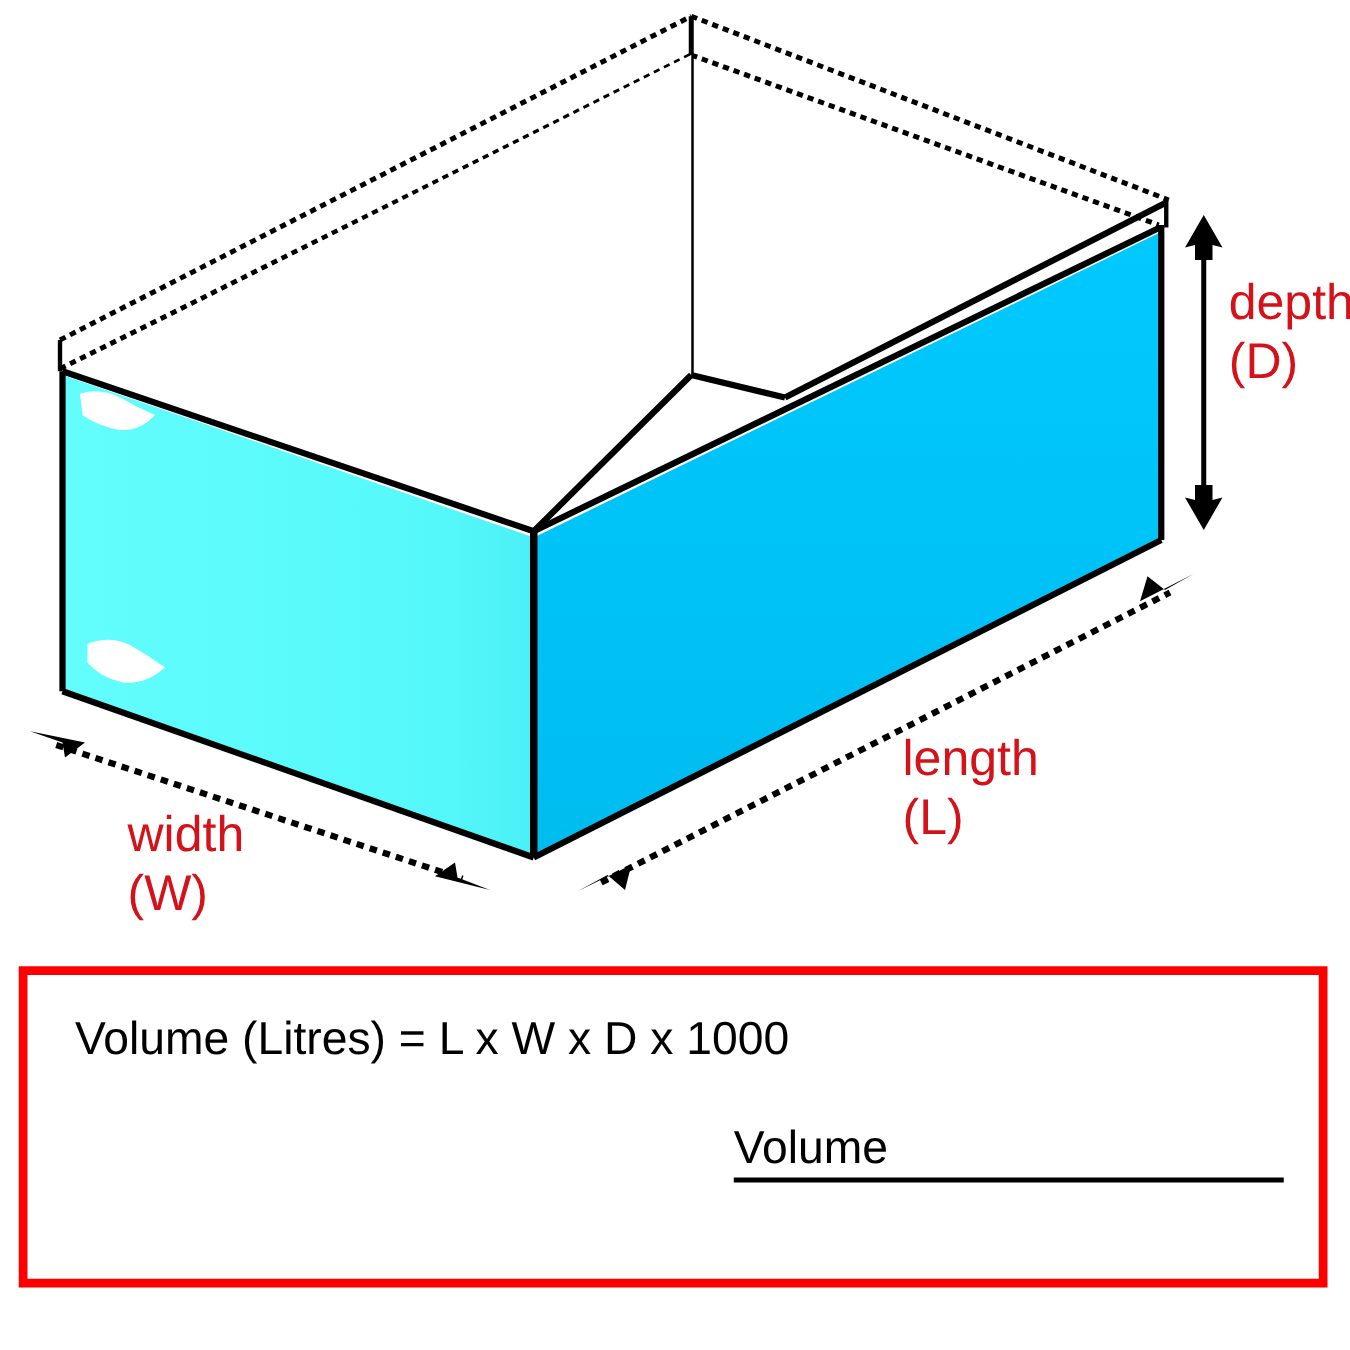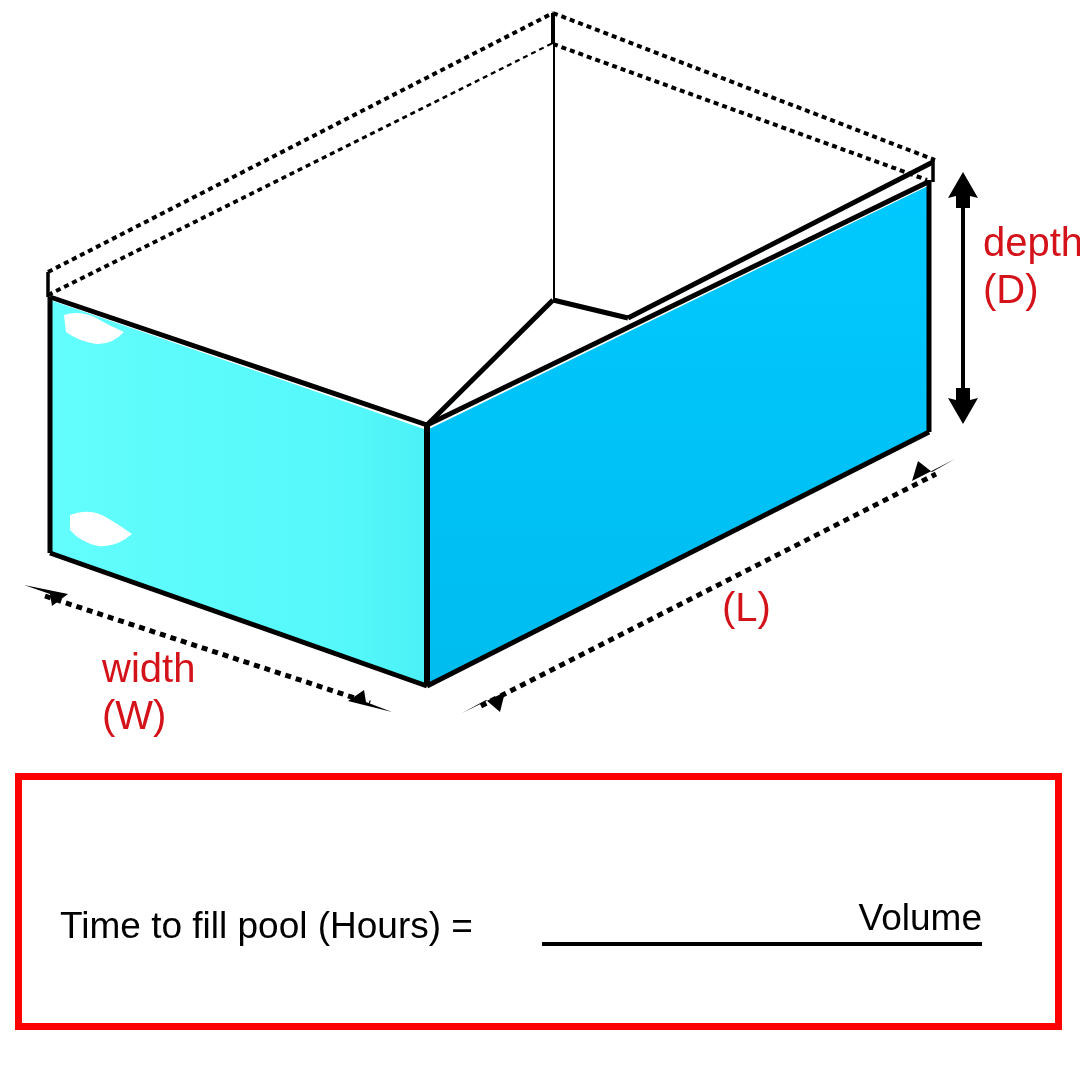--- a/index.html
+++ b/index.html
@@ -80,24 +80,24 @@
   #formula-volume {
     left: 38px;
     top: 30px;
   }
   #formula-time-label {
     left: 38px;
     top: 125px;
   }
   #fraction {
     position: absolute;
-    left: 520px;
+    left: 565px;
     top: 116px;
     width: 440px;
-    text-align: right;
+    text-align: left;
   }
   #fraction .frac-num,
   #fraction .frac-den {
     display: block;
     color: #000000;
     font-family: "Liberation Sans", sans-serif;
     font-size: 37px;
     line-height: 44px;
     white-space: nowrap;
   }
@@ -209,35 +209,36 @@
 
   </svg>
 
   
   <div class="dim-label" id="label-depth">
     <span>depth</span>
     <span class="dim-sub">(D)</span>
   </div>
 
   <div class="dim-label" id="label-length">
+    <span>length</span>
     <span class="dim-sub">(L)</span>
   </div>
 
   <div class="dim-label" id="label-width">
     <span>width</span>
     <span class="dim-sub">(W)</span>
   </div>
 
 </div>
 
 <div id="formula-box">
   <div id="formula-inner">
 
-
-    <div class="formula-line" id="formula-time-label">Time to fill pool (Hours)  =</div>
+    <div class="formula-line" id="formula-volume">Volume (Litres)  =  L x W x D x 1000</div>
+
 
     <div id="fraction">
       <span class="frac-num">Volume</span>
       <span class="frac-bar"></span>
     </div>
 
   </div>
 </div>
 
 </body></html>

